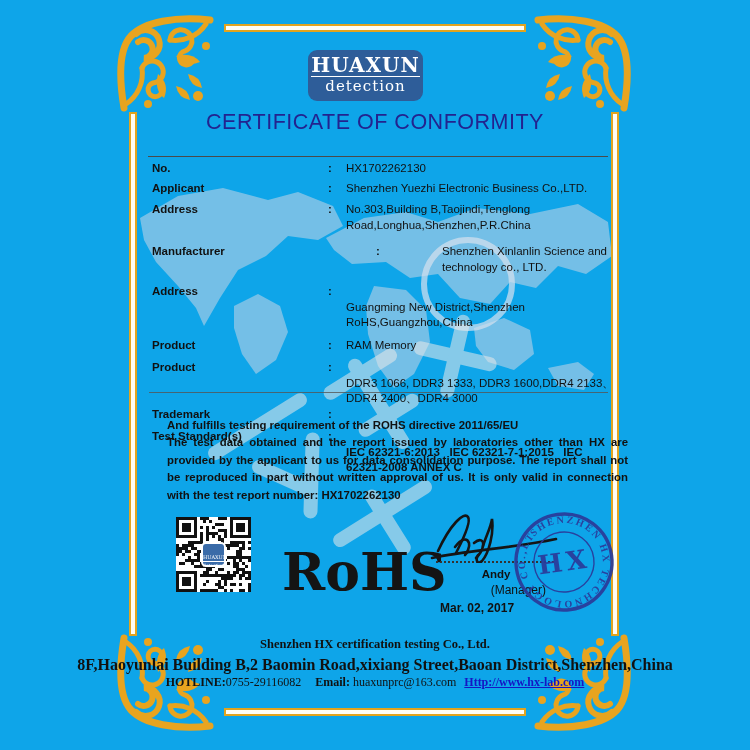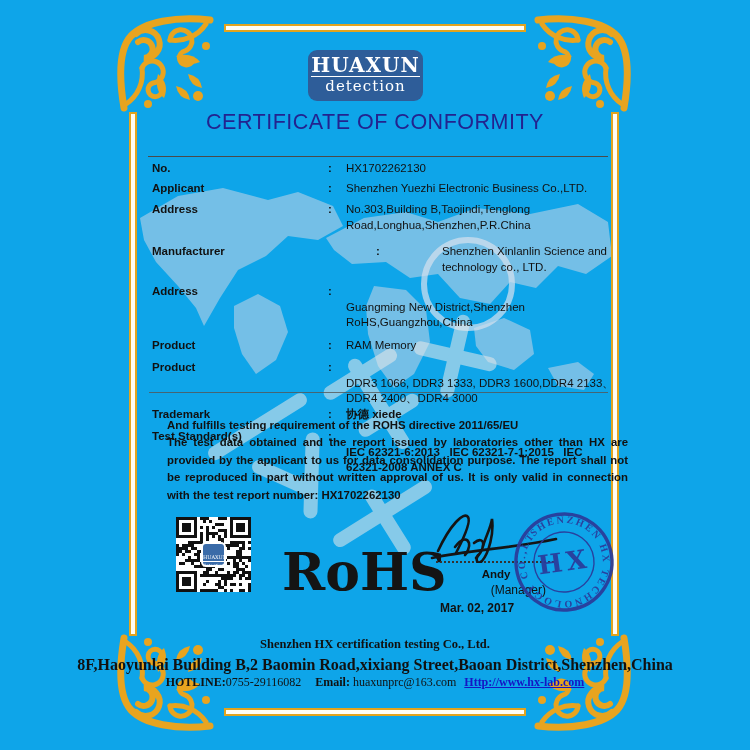--- a/index.html
+++ b/index.html
@@ -234,21 +234,20 @@
       <span class="val">RAM Memory</span>
     </div>
     <div class="frow">
       <span class="lab">Product</span>
       <span class="col">:</span>
       <span class="val"><br><span>DDR3 1066, DDR3 1333, DDR3 1600,DDR4 2133、DDR4 2400、DDR4 3000</span></span>
     </div>
     <div class="frow mb7 bold-val">
       <span class="lab">Trademark</span>
       <span class="col">:</span>
-      <span class="val">协德 xiede</span>
     </div>
     <div class="frow bold-val">
       <span class="lab">Test Standard(s)</span>
       <span class="col">:</span>
       <span class="val"><br><span>IEC 62321-6:2013   IEC 62321-7-1:2015   IEC 62321-2008 ANNEX C</span></span>
     </div>
   </div>
 
   <div id="statement">
     <div class="st-head">And fulfills testing requirement of the ROHS directive 2011/65/EU</div>

